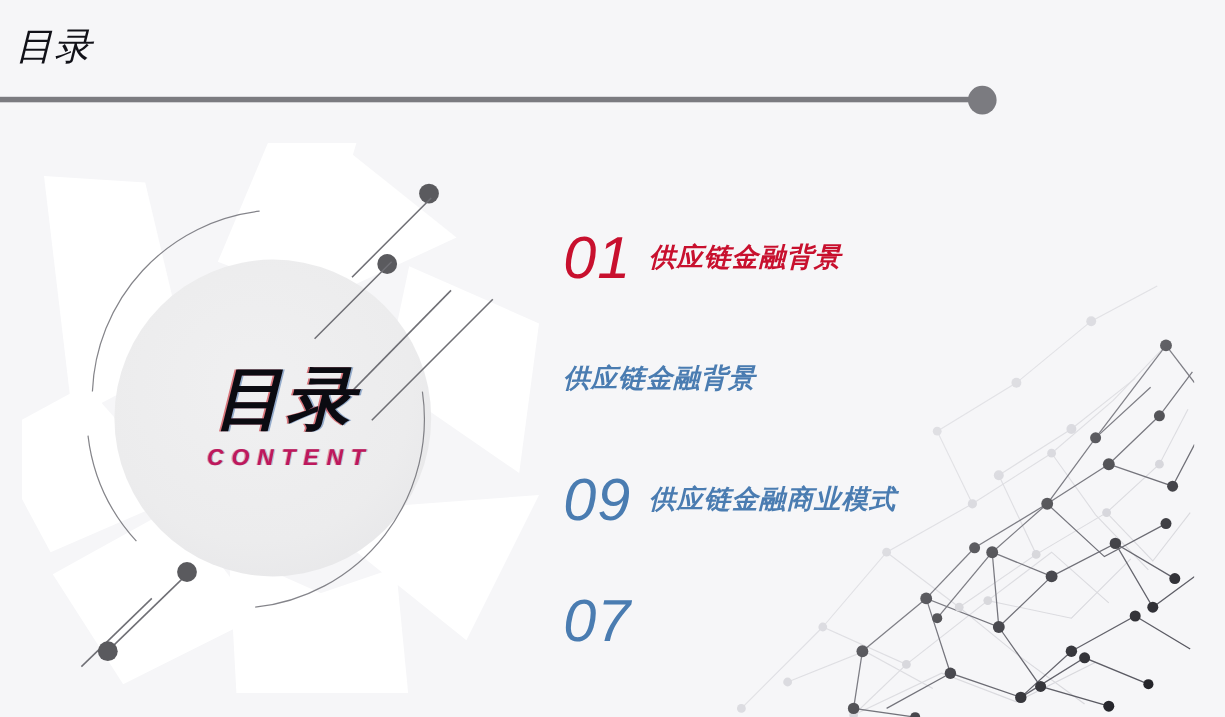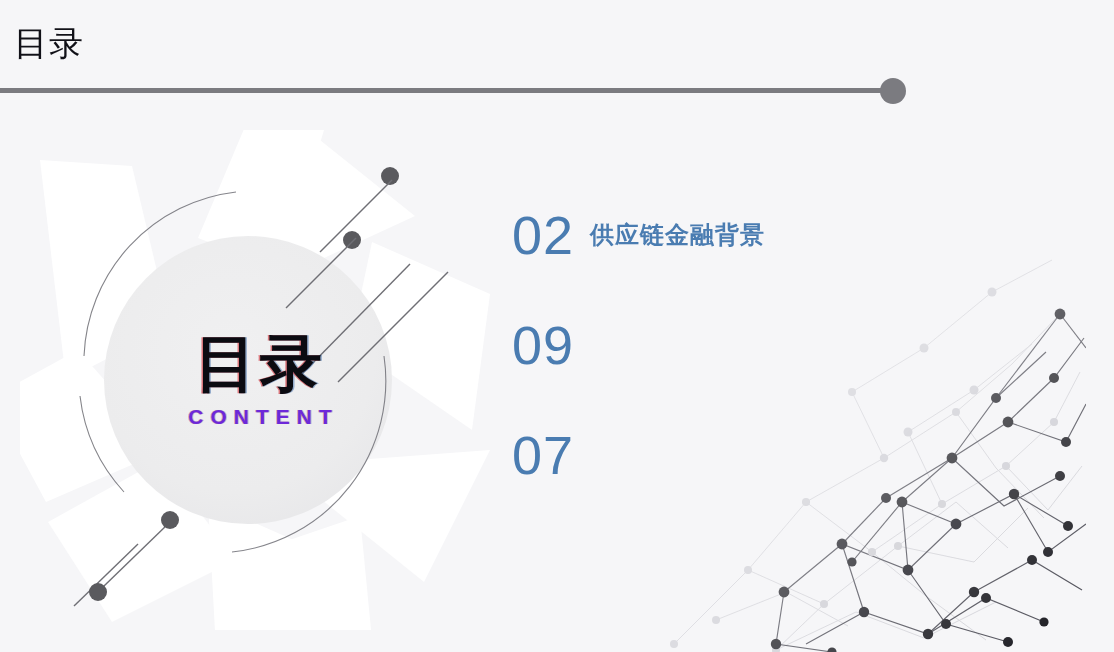--- a/index.html
+++ b/index.html
@@ -9,20 +9,21 @@
     overflow:hidden;
     background:#f6f6f8;
     font-family:"Liberation Sans","DejaVu Sans",sans-serif;
   }
 
   #slide {
     position:relative;
     width:1086px; height:652px;
     background:#f6f6f8;
     overflow:hidden;
+    font-style:italic;
   }
 
   
   .header-title {
     position:absolute;
     left:14px; top:26px;
     font-size:34px;
     line-height:1;
     color:#111118;
     font-family:"Liberation Sans","DejaVu Sans",sans-serif;
@@ -67,21 +68,21 @@
     font-weight:700;
     color:#0b0b11;
     line-height:1.05;
     letter-spacing:3px;
     text-shadow:-1.5px 0 0 rgba(200,20,30,.55), 1.5px 0 0 rgba(40,90,160,.45);
   }
   .emblem-en {
     margin-top:8px;
     font-size:21px;
     font-weight:700;
-    color:#6d28d9;
+    color:#be185d;
     letter-spacing:7px;
     text-indent:7px;
     text-shadow:-1px 0 0 rgba(200,20,30,.35), 1px 0 0 rgba(40,90,160,.3);
   }
 
   
   .agenda {
     position:absolute;
     left:512px; top:180px;
     width:420px;
@@ -182,28 +183,32 @@
     </svg>
 
     <div class="emblem-text">
       <div class="emblem-cn">目录</div>
       <div class="emblem-en">CONTENT</div>
     </div>
   </div>
 
   <div class="agenda">
 
+    <div class="agenda-item accent-red">
+      <span class="agenda-num">01</span>
+      <span class="agenda-label">供应链金融背景</span>
+    </div>
 
     <div class="agenda-item accent-blue">
-      <span class="agenda-num">02</span>
       <span class="agenda-label">供应链金融背景</span>
     </div>
 
     <div class="agenda-item accent-blue">
       <span class="agenda-num">09</span>
+      <span class="agenda-label">供应链金融商业模式</span>
     </div>
 
     <div class="agenda-item accent-blue">
       <span class="agenda-num">07</span>
     </div>
 
   </div>
 
   <div class="mesh">
     <svg viewBox="0 0 430 400" xmlns="http://www.w3.org/2000/svg" aria-hidden="true">

